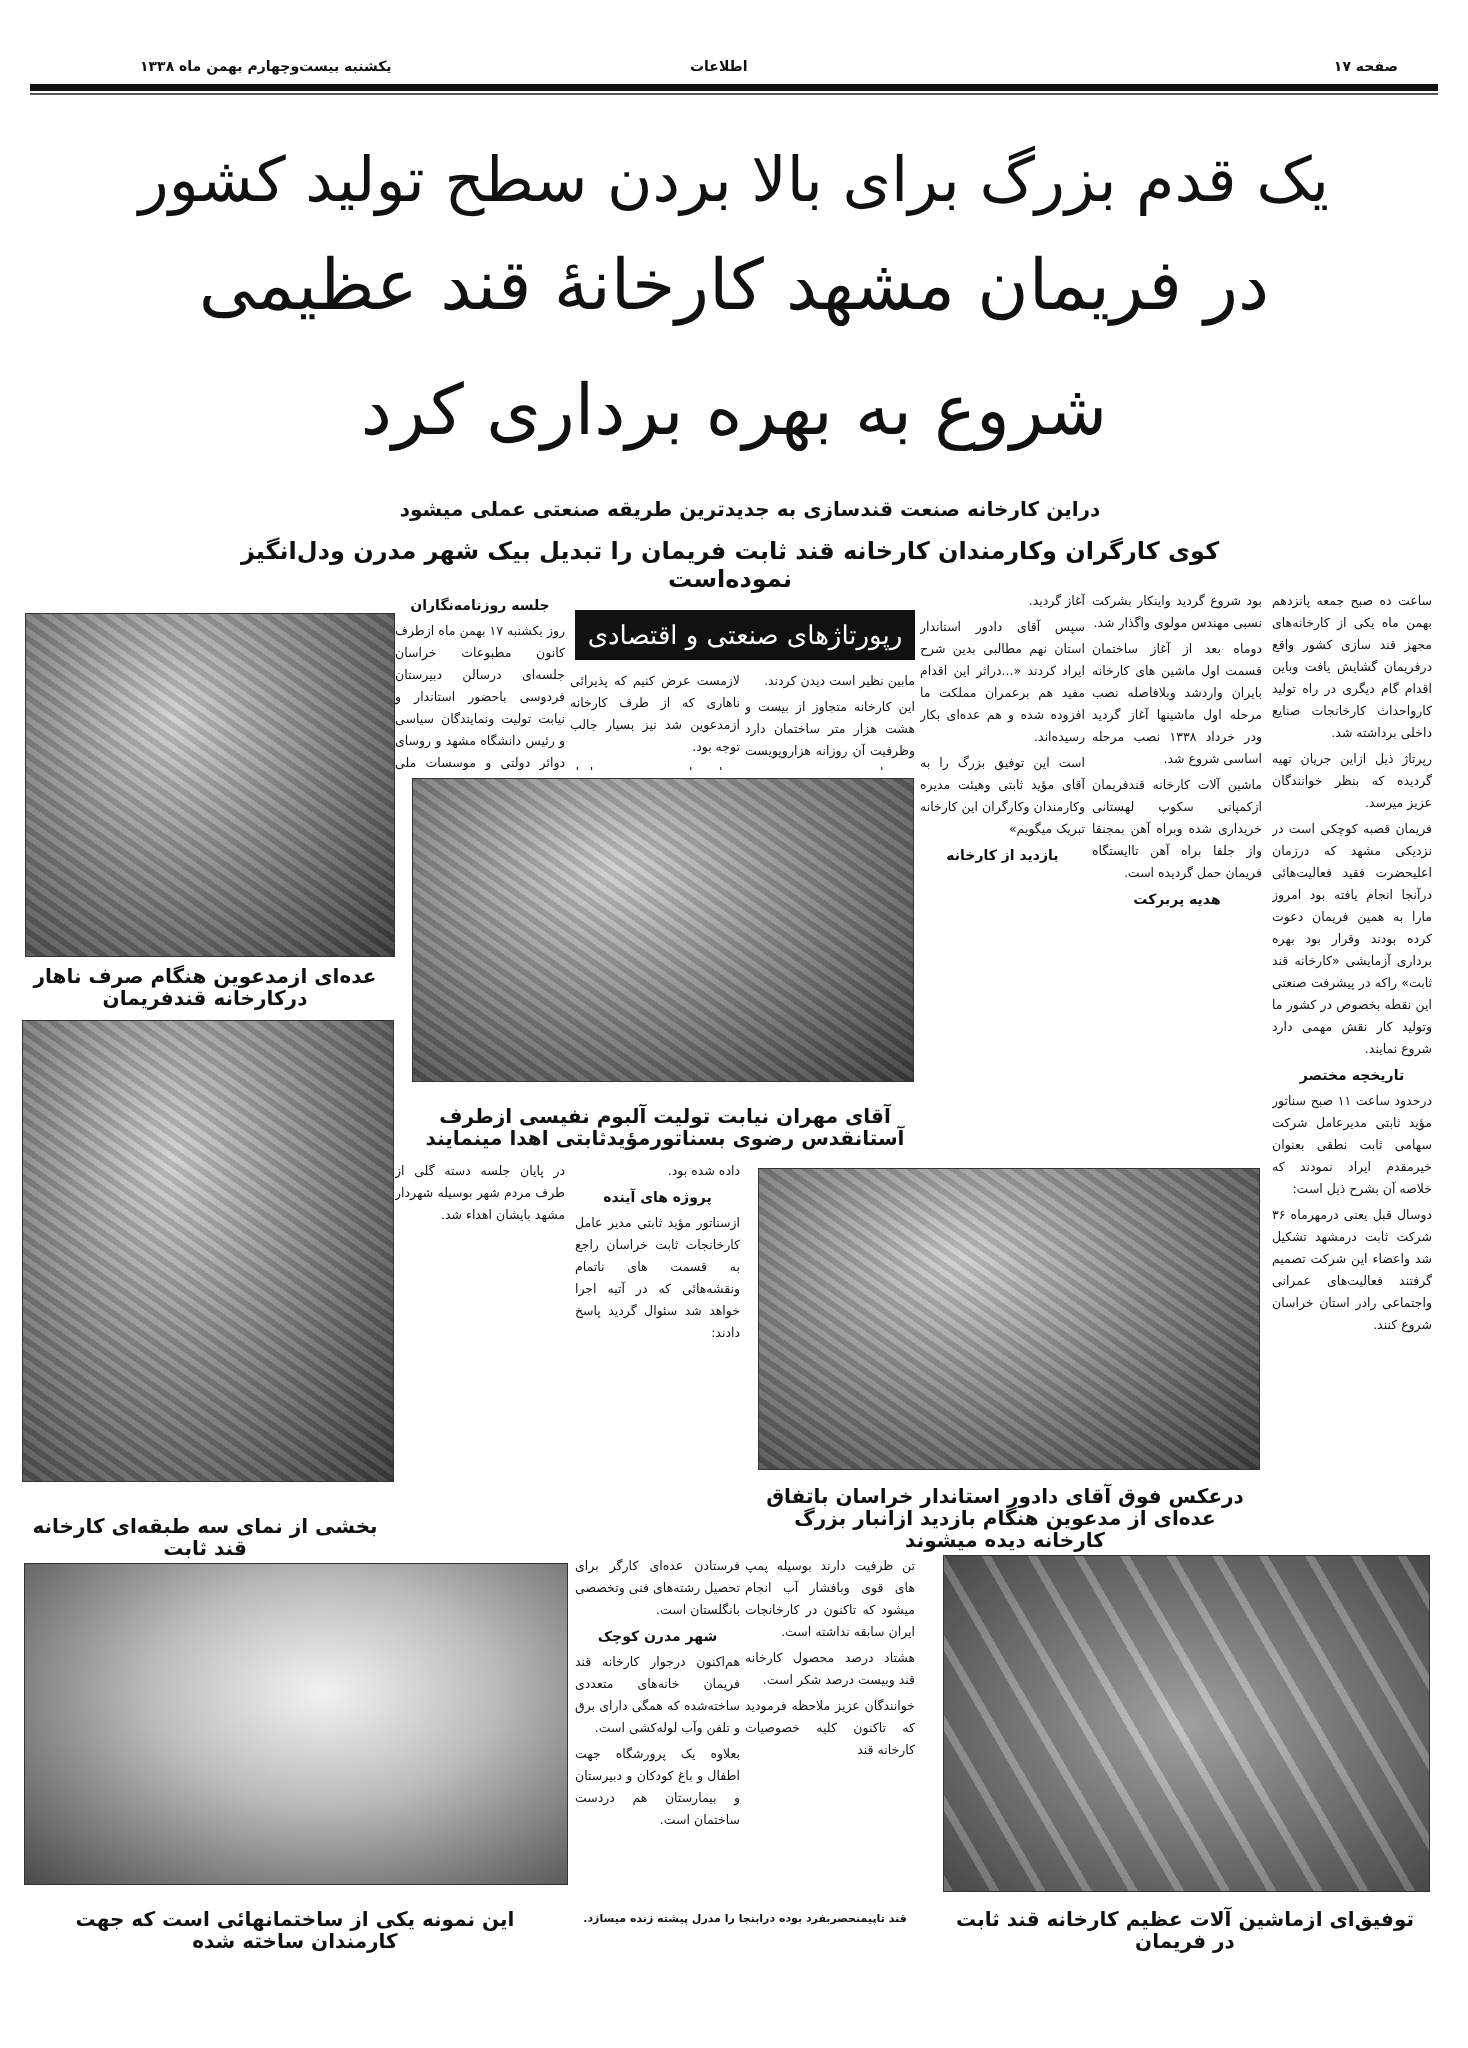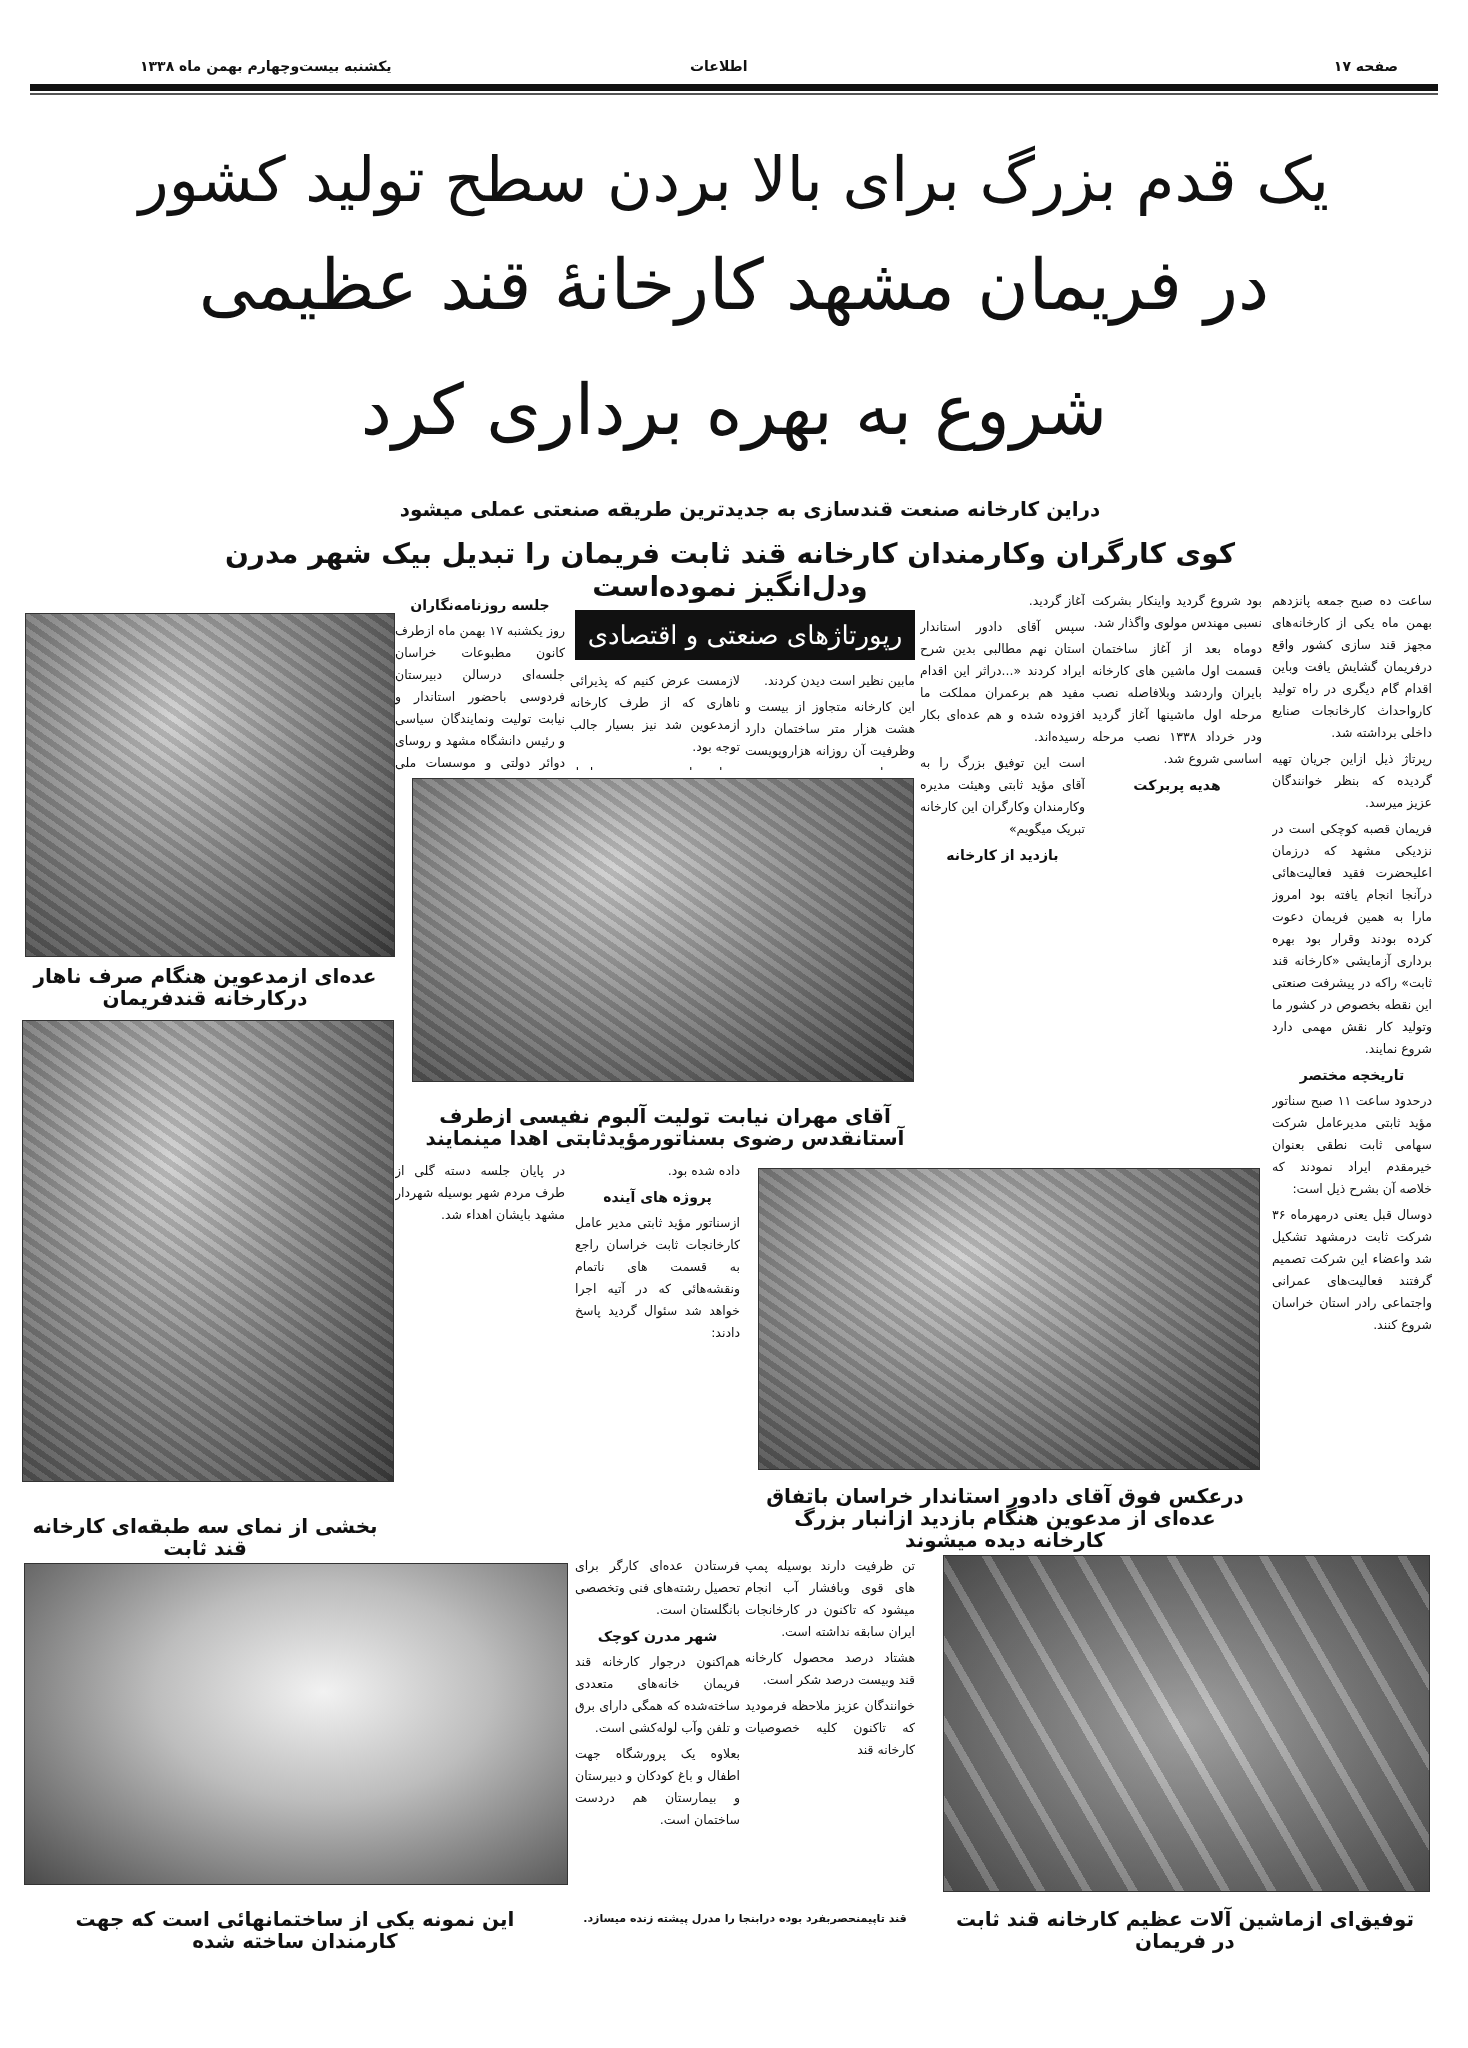--- a/index.html
+++ b/index.html
@@ -7,21 +7,21 @@
   .abs{position:absolute;}
   .rtl{direction:rtl;text-align:right;}
   .masthead{top:58px;left:30px;width:1408px;height:20px;font-weight:bold;font-size:14px;}
   .masthead span{position:absolute;top:0;}
   .rule{top:84px;left:30px;width:1408px;height:7px;background:#111;}
   .rule2{top:93px;left:30px;width:1408px;height:2px;background:#555;}
   .h1{top:140px;left:40px;width:1388px;text-align:center;font-size:62px;font-weight:normal;font-family:"DejaVu Serif",serif;line-height:80px;}
   .h2{top:235px;left:40px;width:1388px;text-align:center;font-size:70px;font-family:"DejaVu Serif",serif;line-height:100px;}
   .h3{top:360px;left:40px;width:1388px;text-align:center;font-size:70px;font-family:"DejaVu Serif",serif;line-height:100px;}
   .sub1{top:497px;left:300px;width:900px;text-align:center;font-size:20px;font-weight:bold;}
-  .sub2{top:537px;left:200px;width:1060px;text-align:center;font-size:28px;font-weight:bold;}
+  .sub2{top:537px;left:200px;width:1060px;text-align:center;font-size:24px;font-weight:bold;}
   .col{font-size:12.5px;line-height:22px;text-align:justify;}
   .col p{margin:0 0 4px 0;}
   .col h4{margin:4px 0;font-size:14px;text-align:center;}
   .photo{background:#6b6b6b;overflow:hidden;border:1px solid #333;}
   .photo .g1{position:absolute;inset:0;background:
       repeating-linear-gradient(35deg,rgba(255,255,255,.08) 0 6px,rgba(0,0,0,.12) 6px 12px),
       radial-gradient(ellipse at 40% 30%,#cfcfcf 0%,#8a8a8a 45%,#3a3a3a 100%);}
   .caption{font-weight:bold;font-size:20px;text-align:center;line-height:22px;}
   .banner{top:610px;left:575px;width:340px;height:50px;background:#111;color:#fff;font-size:26px;text-align:center;line-height:50px;font-family:"DejaVu Serif",serif;}
 </style>
@@ -49,20 +49,21 @@
   <p>رپرتاژ ذیل ازاین جریان تهیه گردیده که بنظر خوانندگان عزیز میرسد.</p>
   <p>فریمان قصبه کوچکی است در نزدیکی مشهد که درزمان اعلیحضرت فقید فعالیت‌هائی درآنجا انجام یافته بود امروز مارا به همین فریمان دعوت کرده بودند وقرار بود بهره برداری آزمایشی «کارخانه قند ثابت» راکه در پیشرفت صنعتی این نقطه بخصوص در کشور ما وتولید کار نقش مهمی دارد شروع نمایند.</p>
   <h4>تاریخچه مختصر</h4>
   <p>درحدود ساعت ۱۱ صبح سناتور مؤید ثابتی مدیرعامل شرکت سهامی ثابت نطقی بعنوان خیرمقدم ایراد نمودند که خلاصه آن بشرح ذیل است:</p>
   <p>دوسال قبل یعنی درمهرماه ۳۶ شرکت ثابت درمشهد تشکیل شد واعضاء این شرکت تصمیم گرفتند فعالیت‌های عمرانی واجتماعی رادر استان خراسان شروع کنند.</p>
 </div>
 
 <div class="abs col rtl" style="top:590px;left:1092px;width:170px;height:560px;overflow:hidden;">
   <p>بود شروع گردید واینکار بشرکت نسبی مهندس مولوی واگذار شد.</p>
   <p>دوماه بعد از آغاز ساختمان قسمت اول ماشین های کارخانه بایران واردشد وبلافاصله نصب مرحله اول ماشینها آغاز گردید ودر خرداد ۱۳۳۸ نصب مرحله اساسی شروع شد.</p>
+  <p>ماشین آلات کارخانه قندفریمان ازکمپانی سکوپ لهستانی خریداری شده وبراه آهن بمجنقا واز جلفا براه آهن تاایستگاه فریمان حمل گردیده است.</p>
   <h4>هدیه پربرکت</h4>
 </div>
 
 <div class="abs col rtl" style="top:590px;left:920px;width:165px;height:560px;overflow:hidden;">
   <p>آغاز گردید.</p>
   <p>سپس آقای دادور استاندار استان نهم مطالبی بدین شرح ایراد کردند «...دراثر این اقدام مفید هم برعمران مملکت ما افزوده شده و هم عده‌ای بکار رسیده‌اند.</p>
   <p>است این توفیق بزرگ را به آقای مؤید ثابتی وهیئت مدیره وکارمندان وکارگران این کارخانه تبریک میگویم»</p>
   <h4>بازدید از کارخانه</h4>
 </div>
 

